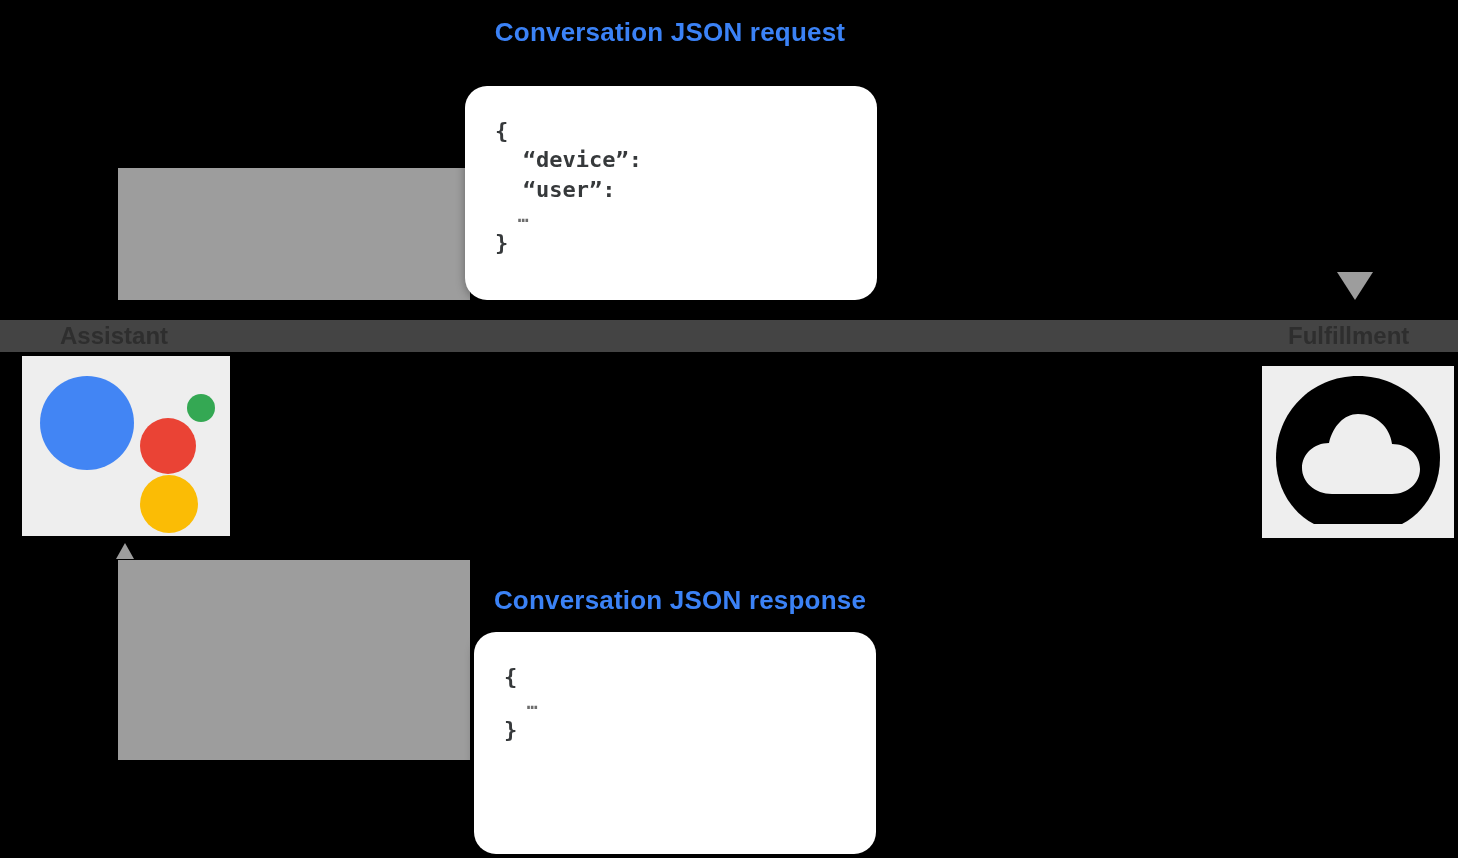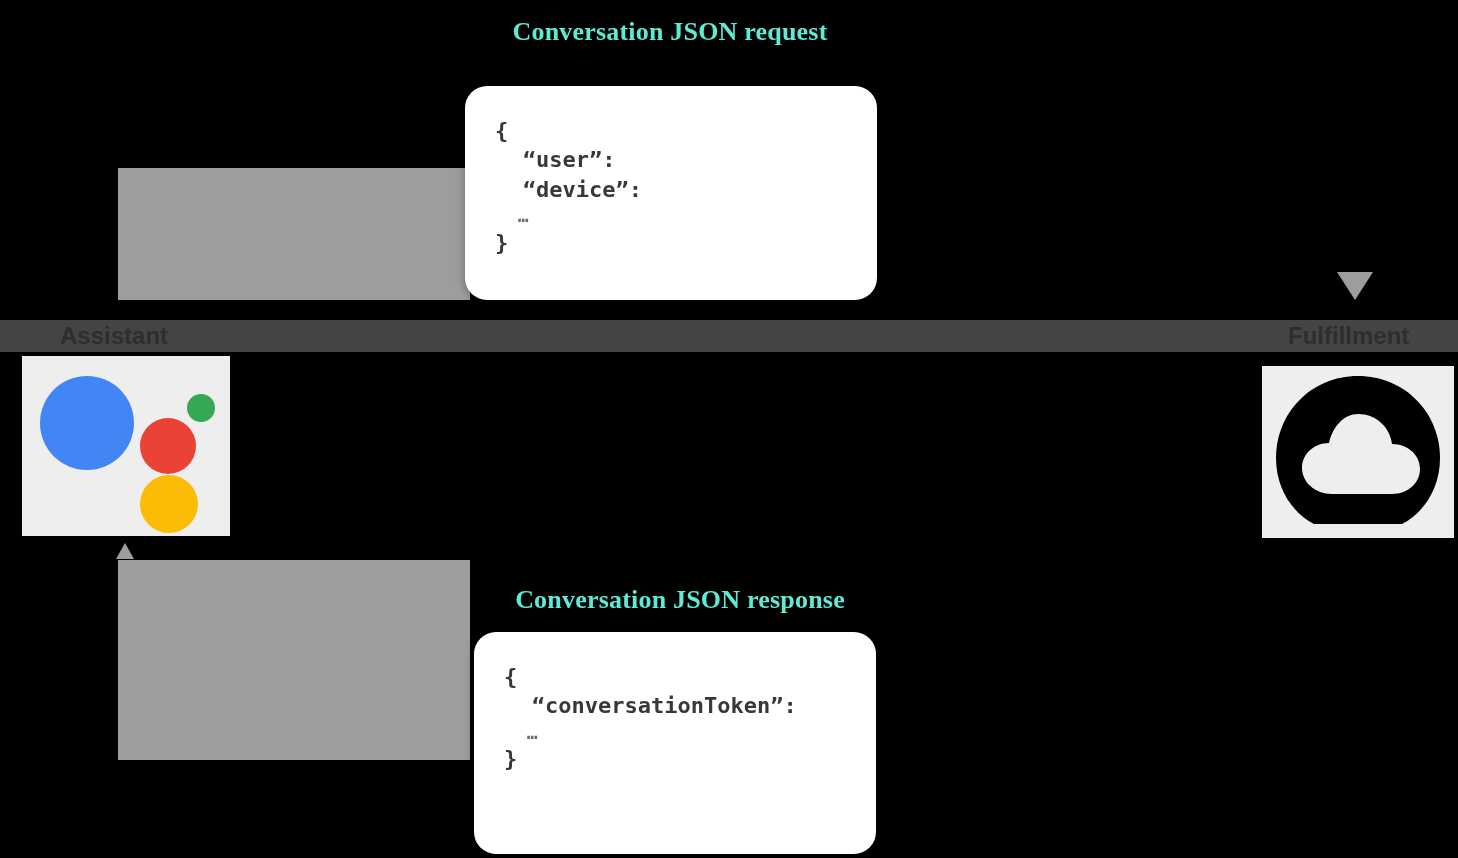--- a/index.html
+++ b/index.html
@@ -43,25 +43,24 @@
   .arrowhead-up {
     border-left: 9px solid transparent;
     border-right: 9px solid transparent;
     border-bottom: 16px solid #9d9d9d;
   }
 
   
   .caption {
     position: absolute;
     text-align: center;
-    color: #5eead4;
+    color: #3b82f6;
     line-height: 1.25;
     letter-spacing: 0.2px;
     white-space: nowrap;
-    font-family: Liberation Serif, serif;
   }
   .caption .line1 {
     font-size: 26px;
     font-weight: 700;
     display: block;
   }
   .caption .line2 {
     font-size: 24px;
     font-weight: 400;
     display: block;
@@ -127,22 +126,22 @@
   </div>
 
   <div class="flow-arrow" style="left:118px; top:168px; width:1238px; height:132px;">
     <div class="flow-bar bar-grey" style="left:0px; width:352px;"></div>
     <div class="flow-bar bar-black" style="left:758px; width:480px; border-top-right-radius:14px;"></div>
   </div>
   <div class="arrowhead arrowhead-down" style="left:1337px; top:272px;"></div>
 
   <div class="json-card" style="left:465px; top:86px; width:412px; height:214px;">
     <div class="json-line">{</div>
+    <div class="json-line json-indent">“device”:</div>
     <div class="json-line json-indent">“user”:</div>
-    <div class="json-line json-indent">“device”:</div>
     <div class="json-line json-ellipsis">…</div>
     <div class="json-line">}</div>
   </div>
 
   <div class="label-band" style="left:0px; top:320px; width:1458px; height:32px;"></div>
 
   <div class="endpoint-label" style="left:60px; top:322px;">Assistant</div>
 
   <div class="endpoint-label" style="left:1288px; top:322px;">Fulfillment</div>
 
@@ -167,18 +166,17 @@
     <div class="flow-bar bar-black" style="left:758px; width:480px; border-bottom-right-radius:14px;"></div>
   </div>
   <div class="arrowhead arrowhead-up" style="left:116px; top:543px;"></div>
 
   <div class="caption" style="left:380px; top:584px; width:600px;">
     <span class="line1">Conversation JSON response</span>
   </div>
 
   <div class="json-card" style="left:474px; top:632px; width:402px; height:222px;">
     <div class="json-line">{</div>
-    <div class="json-line json-indent">“conversationToken”:</div>
     <div class="json-line json-ellipsis">…</div>
     <div class="json-line">}</div>
   </div>
 
 </div>
 
 </body></html>

